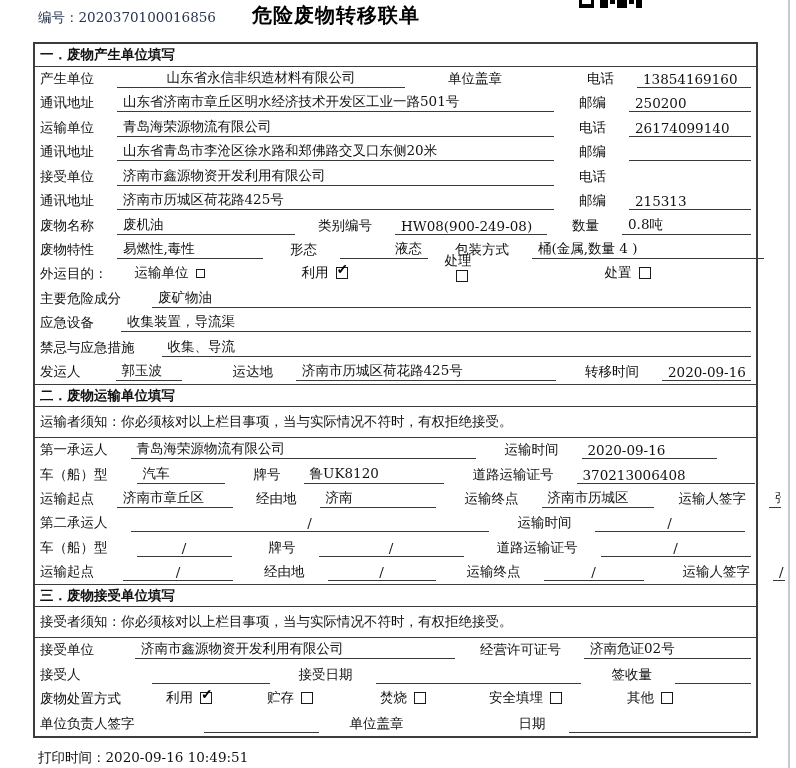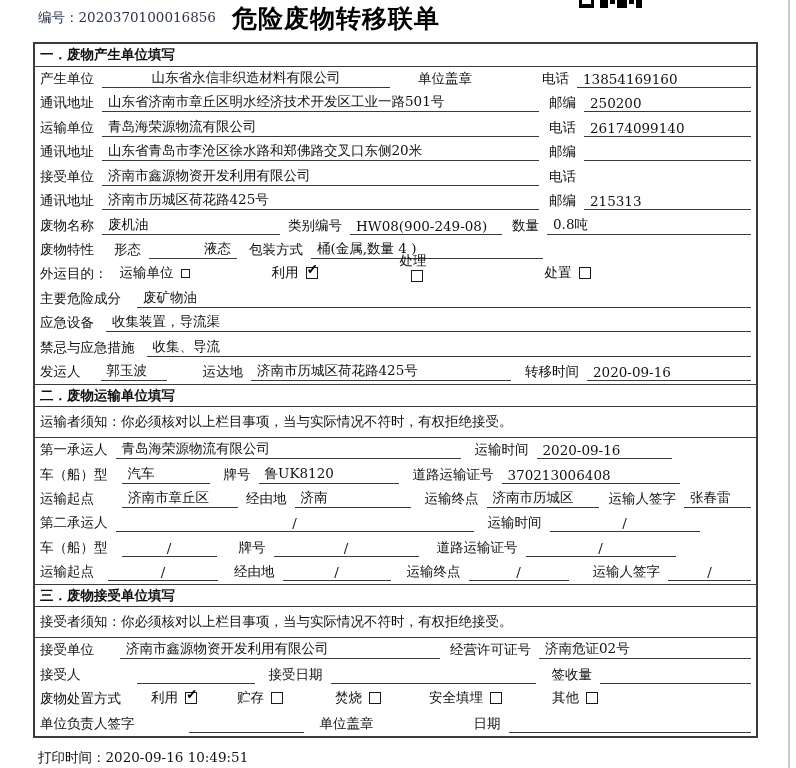--- a/index.html
+++ b/index.html
@@ -4,40 +4,40 @@
 <style>
   * { box-sizing: border-box; margin: 0; padding: 0; }
   html,body { width:796px; height:768px; background:#ffffff; overflow:hidden; }
   .doc {
     position:relative; width:672px; height:768px;
     font-family:"DejaVu Serif","Liberation Serif",serif;
     color:#111; font-size:13.5px;
   }
   .serial { position:absolute; left:38px; top:9px; color:#26334d; white-space:nowrap; }
   .title  { position:absolute; left:0; right:0; top:2px; text-align:center;
-            font-size:25px; font-weight:bold; letter-spacing:1px; color:#000; }
+            font-size:20px; font-weight:bold; letter-spacing:1px; color:#000; }
   .qr     { position:absolute; left:578px; top:0; }
   .edge-line { position:absolute; left:788px; top:0; width:2px; height:768px; background:#c9c9c9; }
 
   .form-table {
     position:absolute; left:33px; top:42px; width:725px;
     border:2px solid #3c3c3c; background:#fff;
   }
   .sec-header {
     height:22.5px; padding:2px 5px 0 5px; font-weight:bold;
     border-bottom:1.5px solid #3c3c3c; font-size:13.5px;
   }
   .sec-header.bt { border-top:1.5px solid #3c3c3c; }
   .notice {
     height:31px; display:flex; align-items:center; padding:0 5px;
     border-bottom:1.5px solid #3c3c3c; white-space:nowrap;
   }
   .row {
     height:24.45px; display:flex; align-items:flex-end;
-    padding:0 5px 3px 5px; white-space:nowrap;
+    padding:0 5px 3px 5px; white-space:nowrap;gap:15px;
   }
   .lb { margin-right:8px; flex:none; }
   .pl { flex:none; }
   .val {
     border-bottom:1px solid #3a3a3a; padding:0 6px; flex:none;
     overflow:hidden; min-height:17px;
   }
   .val.fill { flex:1 1 auto; }
   .val.slash { text-align:center; }
   .cbw { display:flex; align-items:center; flex:none; margin-bottom:1px; }
@@ -112,20 +112,21 @@
       <div class="row">
         <span class="lb">废物名称</span>
         <span class="val" style="width: 178px;">废机油</span>
         <span class="lb" style="margin-left: 8px;">类别编号</span>
         <span class="val" style="width: 152px;">HW08(900-249-08)</span>
         <span class="lb" style="margin-left: 10px;">数量</span>
         <span class="val fill">0.8吨</span>
       </div>
       <div class="row">
         <span class="lb">废物特性</span>
+        <span class="val" style="width: 146px;">易燃性,毒性</span>
         <span class="lb" style="margin-left: 12px;">形态</span>
         <span class="val" style="width: 88px; text-align: right;">液态</span>
         <span class="lb" style="margin-left: 12px;">包装方式</span>
         <span class="val" style="width: 232px;">桶(金属,数量 4 )</span>
       </div>
       <div class="row">
         <span class="lb">外运目的：</span>
         <span class="cbw" style="margin-left: 4px;">
           <span>运输单位</span>
           <span class="cb sm"></span>
@@ -176,21 +177,21 @@
       <div class="row">
         <span class="lb">车（船）型</span>
         <span class="val" style="width: 88px; margin-left: 6px;">汽车</span>
         <span class="lb" style="margin-left: 14px;">牌号</span>
         <span class="val" style="width: 140px;">鲁UK8120</span>
         <span class="lb" style="margin-left: 14px;">道路运输证号</span>
         <span class="val" style="width: 178px;">370213006408</span>
       </div>
       <div class="row">
         <span class="lb">运输起点</span>
-        <span class="val" style="width: 116px; margin-left: 20px;">济南市章丘区</span>
+        <span class="val" style="width: 116px;">济南市章丘区</span>
         <span class="lb" style="margin-left: 8px;">经由地</span>
         <span class="val" style="width: 116px;">济南</span>
         <span class="lb" style="margin-left: 14px;">运输终点</span>
         <span class="val" style="width: 112px;">济南市历城区</span>
         <span class="lb" style="margin-left: 10px;">运输人签字</span>
         <span class="val fill">张春雷</span>
       </div>
       <div class="row">
         <span class="lb">第二承运人</span>
         <span class="val slash" style="width: 358px;">/</span>

